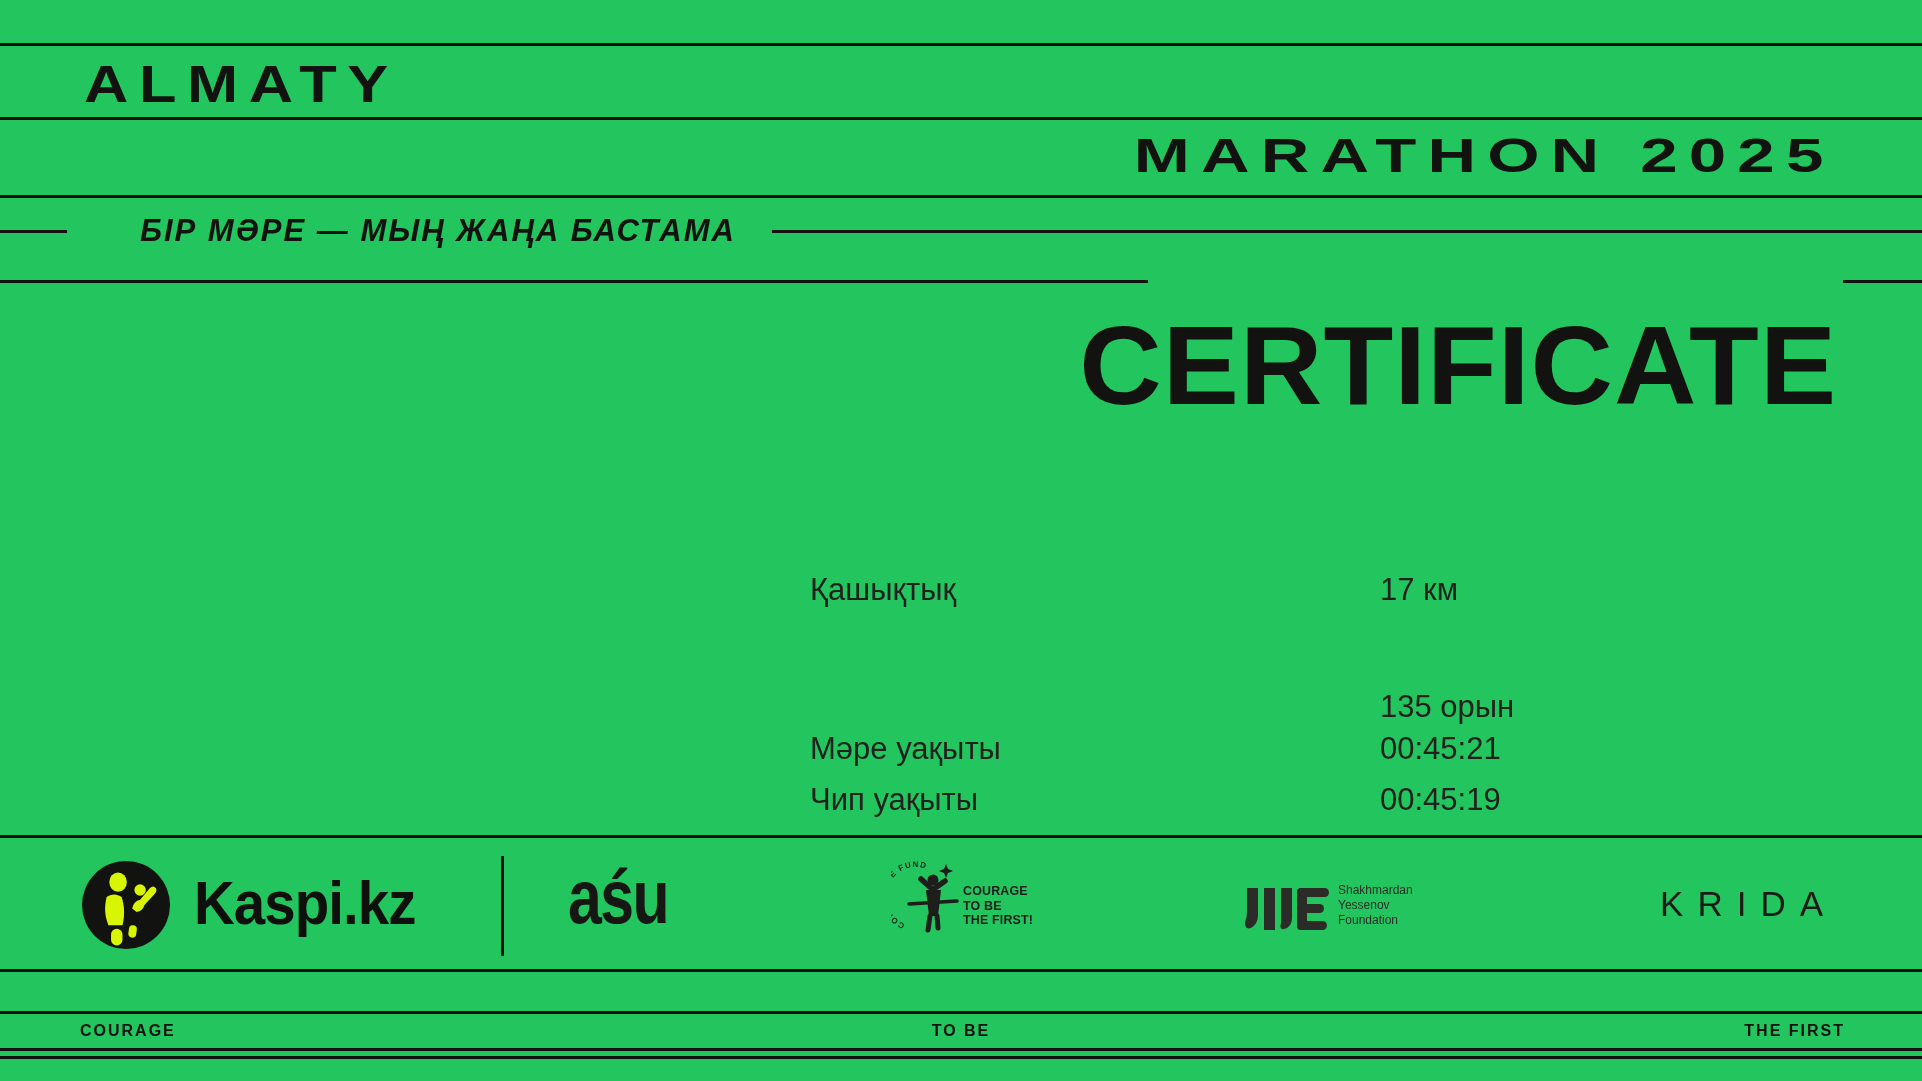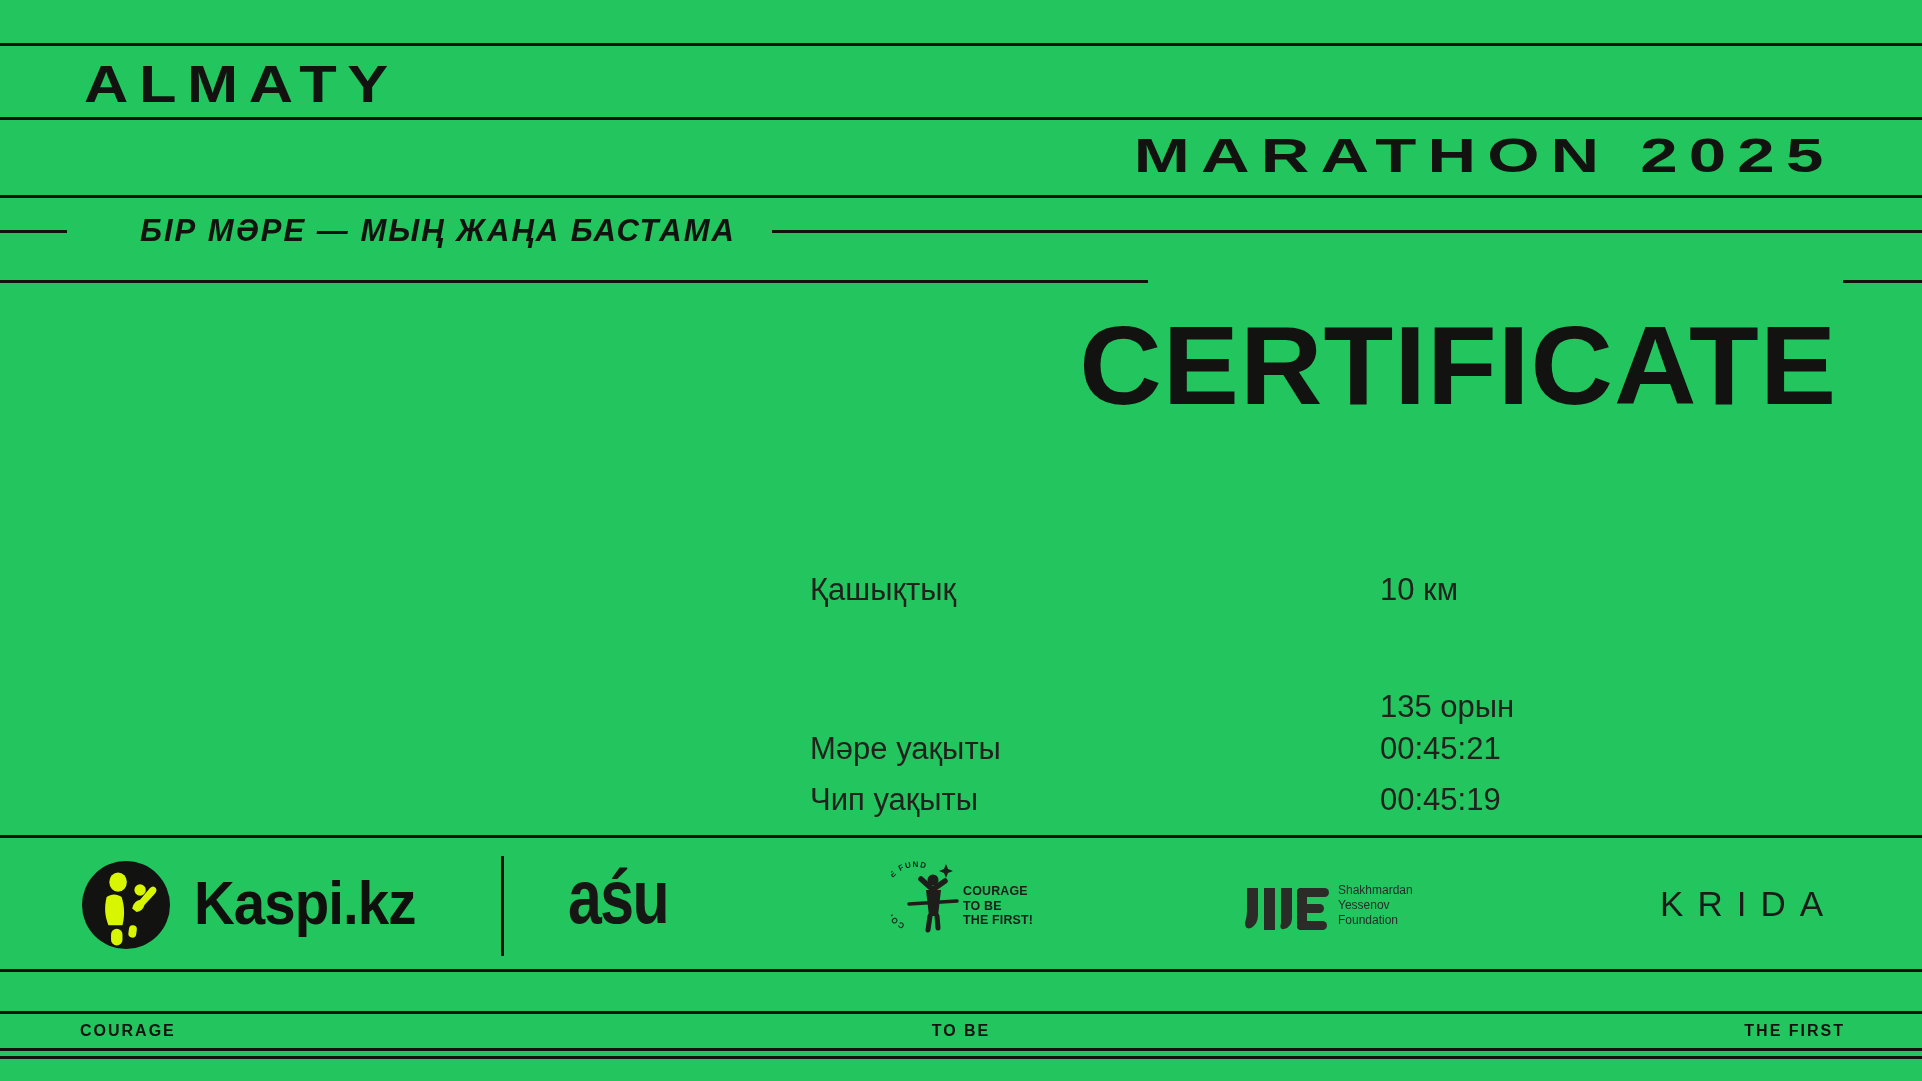--- a/index.html
+++ b/index.html
@@ -64,21 +64,21 @@
   <div class="rule" style="left:772px;top:230px;width:1150px;"></div>
 
   <div class="rule" style="left:0;top:280px;width:1148px;"></div>
   <div class="rule" style="left:1843px;top:280px;width:79px;"></div>
 
   <div class="abs title">CERTIFICATE</div>
 
 
   <div class="result-row r0">
     <span class="label">Қашықтық</span>
-    <span class="value">10 км</span>
+    <span class="value">17 км</span>
   </div>
   <div class="result-row r2">
     <span class="value">135 орын</span>
   </div>
   <div class="result-row r3">
     <span class="label">Мәре уақыты</span>
     <span class="value">00:45:21</span>
   </div>
   <div class="result-row r4">
     <span class="label">Чип уақыты</span>

